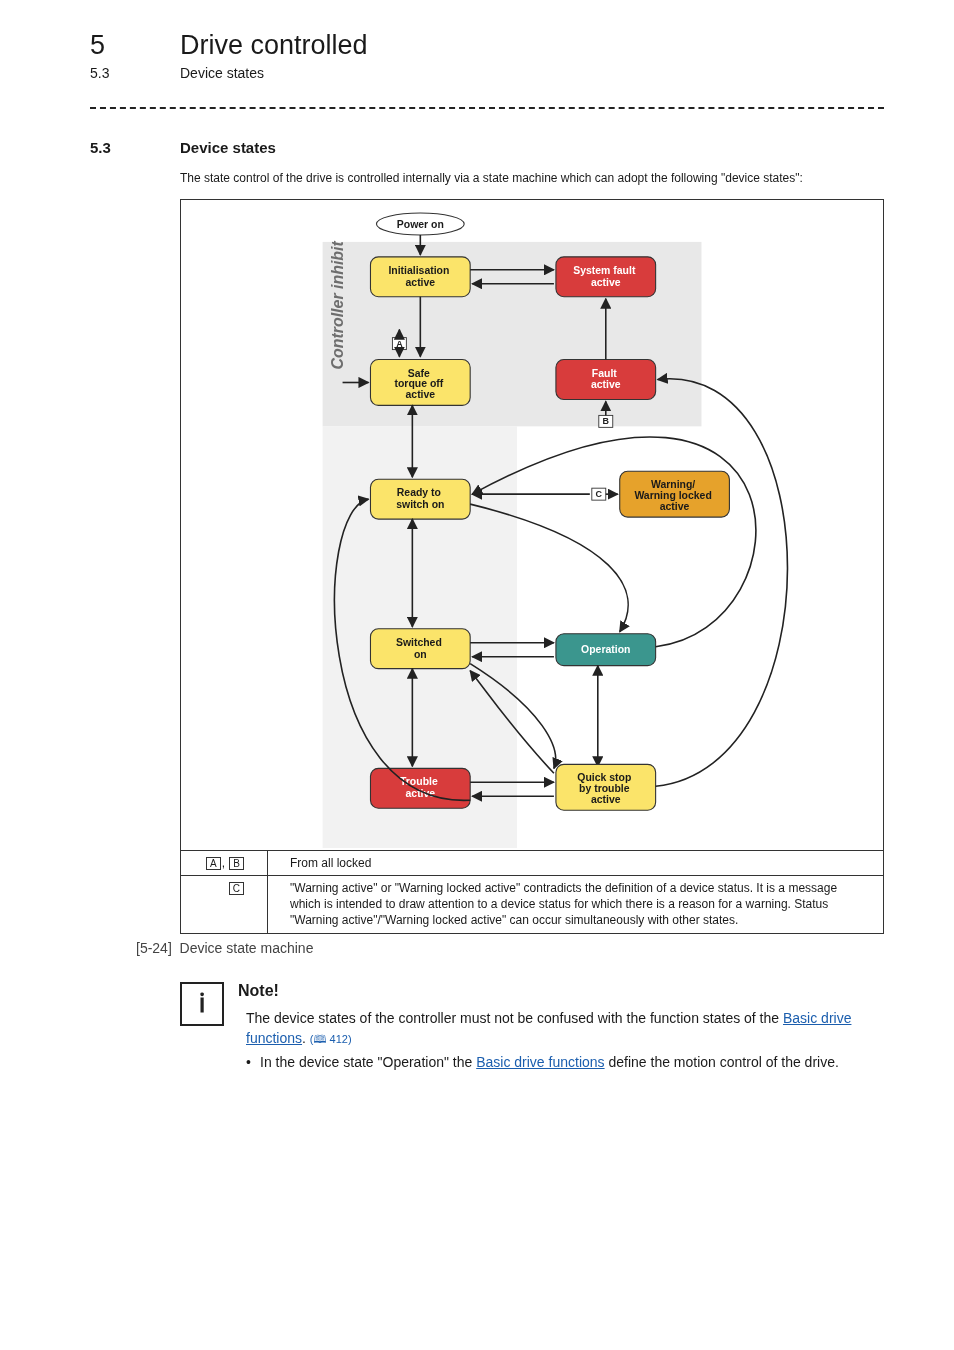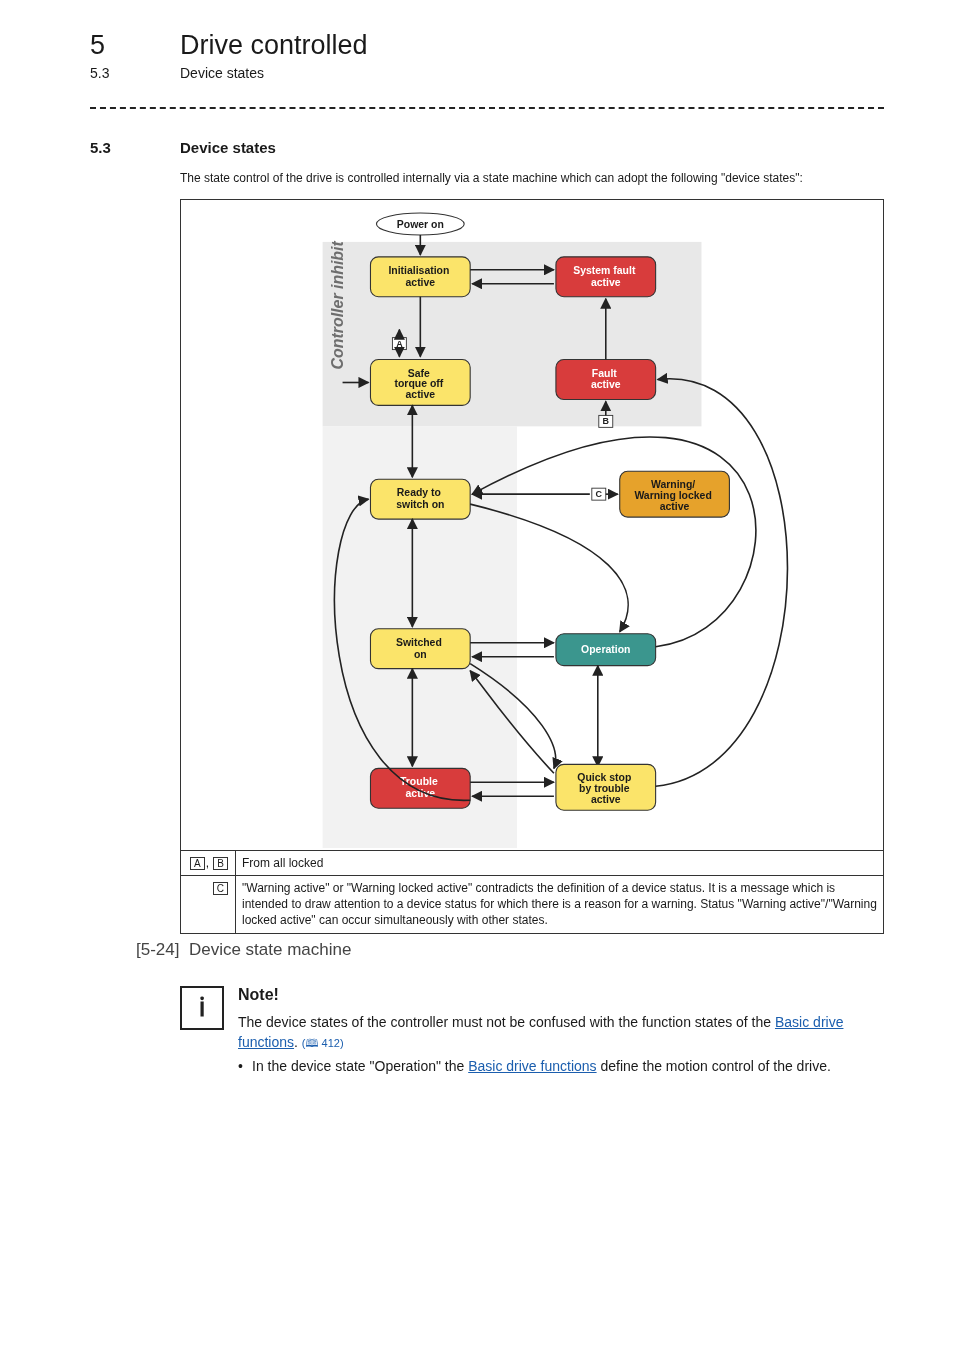--- a/index.html
+++ b/index.html
@@ -112,39 +112,39 @@
   .ellipse-power { fill: #fff; stroke: #333; stroke-width: 1.1; }
 
   
   .legend-table {
     border-collapse: collapse;
     width: 100%;
     font-size: 12px;
   }
   .legend-table td {
     border: 1px solid #333;
-    padding: 4px 6px;
+    padding: 4px 22px;
     vertical-align: top;
     line-height: 1.35;
   }
   .legend-table td.key {
     width: 42px;
     text-align: right;
     white-space: nowrap;
   }
   .boxed {
     display:inline-block;
     border: 1px solid #333;
     padding: 0 3px;
     font-size: 10px;
     line-height: 1.1;
     margin: 0 1px;
   }
   .figcap {
-    font-size: 17px;
+    font-size: 14px;
     color: #444;
     margin: 6px 0 0 -44px;
   }
 
   
   .note {
     margin-top: 26px;
     display: flex;
     gap: 14px;
   }
@@ -163,20 +163,21 @@
     line-height: 0.5;
   }
   .note-title {
     font-size: 16px;
     font-weight: bold;
     margin-bottom: 8px;
   }
   .note-body {
     font-size: 14px;
     line-height: 1.45;
+    margin-left: 8px;
   }
   .link {
     color: #1b5eae;
     text-decoration: underline;
   }
   .smallref {
     font-size: 11px;
     color: #1b5eae;
   }
   .bullet-row {

